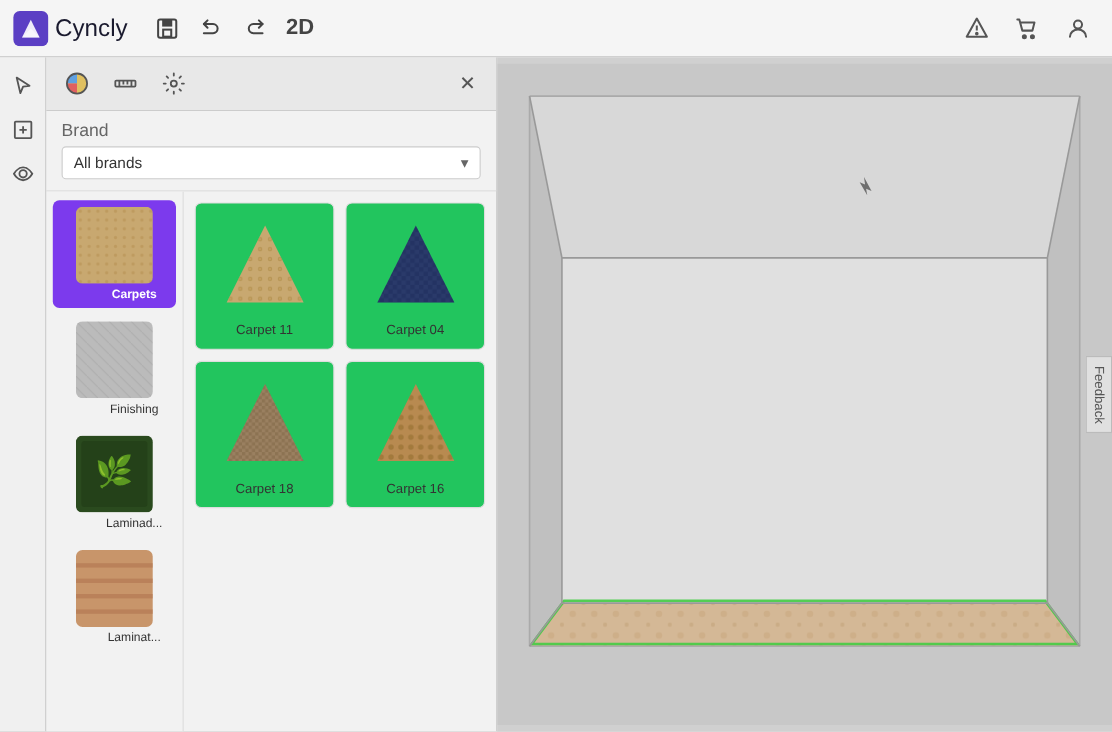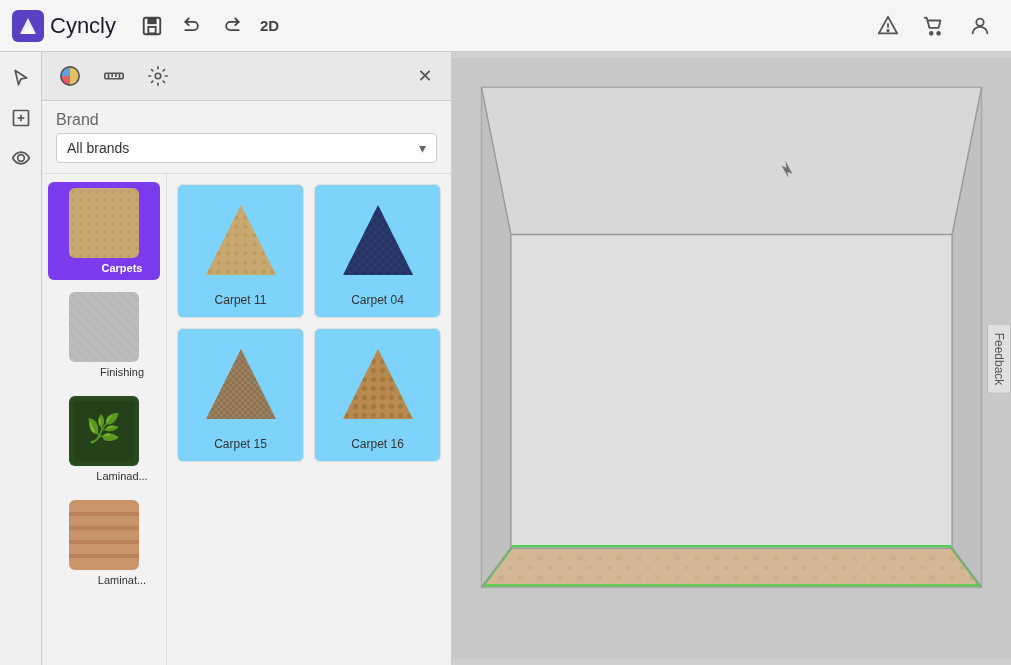--- a/index.html
+++ b/index.html
@@ -46,21 +46,21 @@
       justify-content: center;
       background: none;
       border: none;
       cursor: pointer;
       border-radius: 4px;
       font-size: 18px;
       color: #444;
       margin: 0 2px;
     }
     .toolbar-2d {
-      font-size: 15px;
+      font-size: 20px;
       font-weight: bold;
       color: #444;
       background: none;
       border: none;
       cursor: pointer;
       padding: 4px 8px;
       border-radius: 4px;
     }
     .toolbar-right {
       margin-left: auto;
@@ -249,21 +249,21 @@
     .products-grid {
       flex: 1;
       overflow-y: auto;
       padding: 10px;
       display: grid;
       grid-template-columns: 1fr 1fr;
       gap: 10px;
       align-content: start;
     }
     .product-card {
-      background: #7dd3fc;
+      background: #22c55e;
       border-radius: 6px;
       border: 1px solid #ddd;
       display: flex;
       flex-direction: column;
       align-items: center;
       padding: 10px;
       cursor: pointer;
     }
     .product-thumb-wrap {
       width: 90px;
@@ -521,21 +521,21 @@
               <defs>
                 <pattern id="p15" x="0" y="0" width="6" height="6" patternUnits="userSpaceOnUse">
                   <rect width="3" height="3" fill="#6a5030" opacity="0.4"></rect>
                   <rect x="3" y="3" width="3" height="3" fill="#6a5030" opacity="0.4"></rect>
                 </pattern>
               </defs>
               <polygon points="10,80 45,10 80,80" fill="#9a8060"></polygon>
               <polygon points="10,80 45,10 80,80" fill="url(#p15)" opacity="0.7"></polygon>
             </svg>
           </div>
-          <span class="product-label">Carpet 15</span>
+          <span class="product-label">Carpet 18</span>
         </div>
 
         <div class="product-card">
           <div class="product-thumb-wrap">
             <svg width="90" height="90" viewBox="0 0 90 90">
               <defs>
                 <pattern id="p16" x="0" y="0" width="9" height="9" patternUnits="userSpaceOnUse">
                   <circle cx="4.5" cy="4.5" r="2.5" fill="#806020" opacity="0.5"></circle>
                   <circle cx="4.5" cy="4.5" r="1" fill="#a07830" opacity="0.7"></circle>
                 </pattern>

